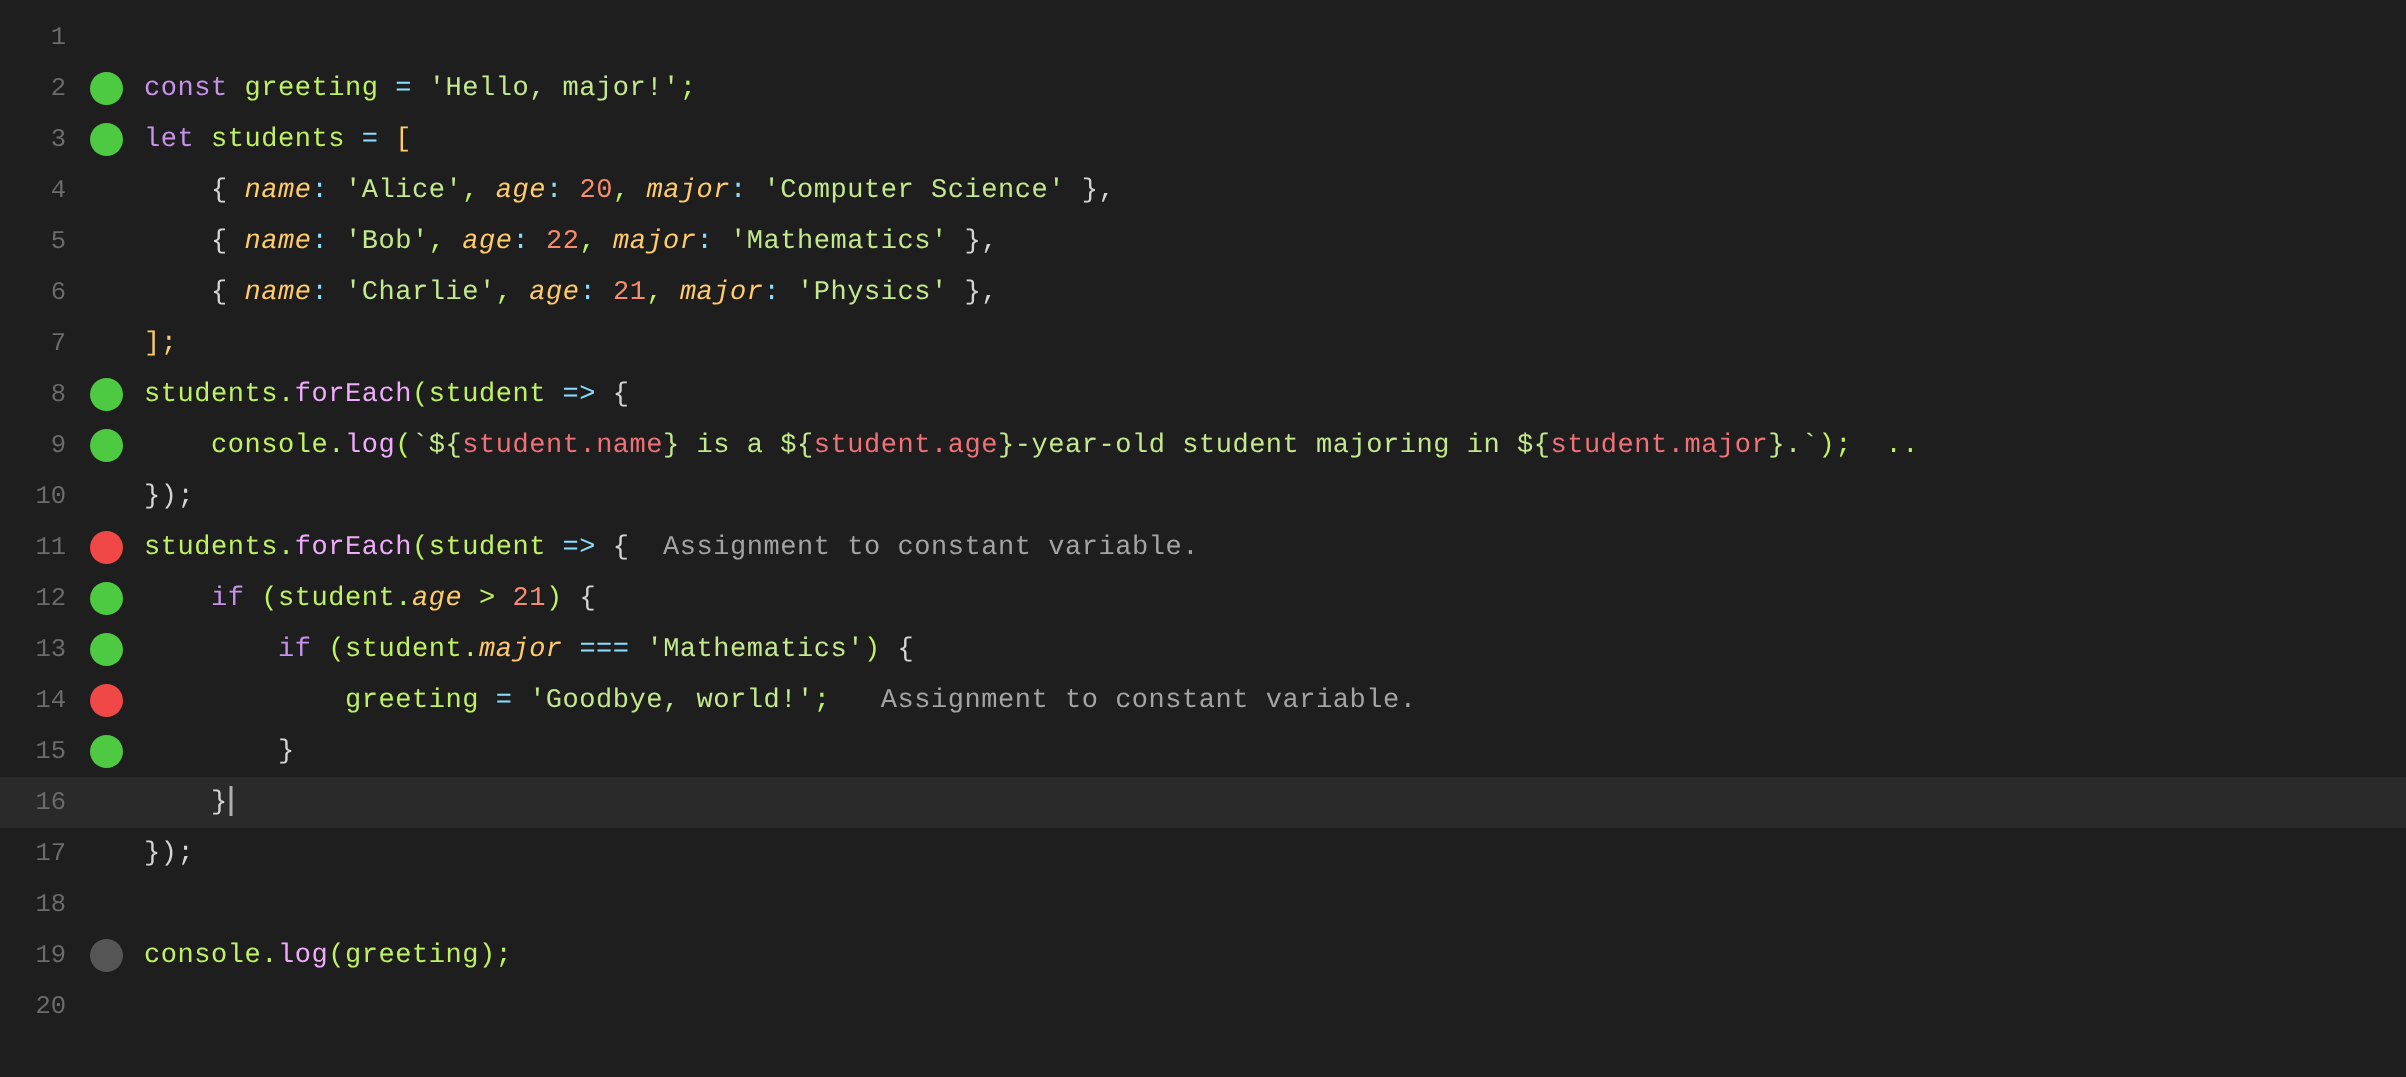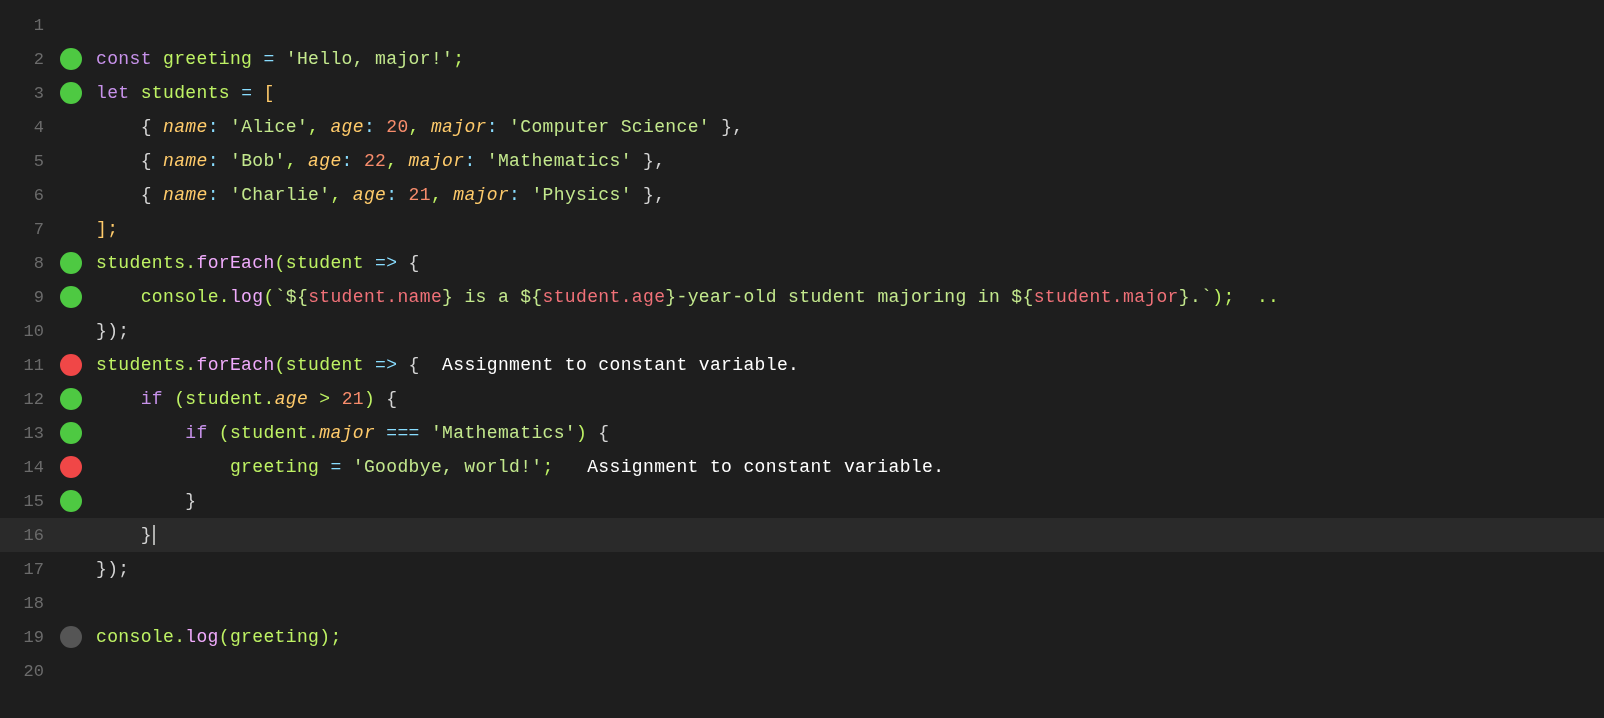--- a/index.html
+++ b/index.html
@@ -54,21 +54,21 @@
       letter-spacing: 0.02em;
     }
     
     .kw    { color: #c792ea; font-family: Liberation Mono, monospace; }   
     .fn    { color: #f0abfc; font-family: Liberation Mono, monospace; }   
     .str   { color: #c3e88d; }   
     .num   { color: #f78c6c; }   
     .op    { color: #89ddff; }   
     .prop  { color: #ffcb6b; font-style: italic; }   
     .cmt   { color: #6a7e6a; }   
-    .err   { color: #ffffff; }   
+    .err   { color: #a3a3a3; }   
     .plain { color: #bef264; }   
     .tmpl  { color: #c3e88d; }   
     .tmpl-expr { color: #f07178; text-align: center; } 
     .arrow { color: #89ddff; }
     .brace { color: #d4d4d4; }
     .bracket { color: #ffcb6b; }
     .cursor-line {
       background-color: #2a2a2a;
     }
     .cursor {

